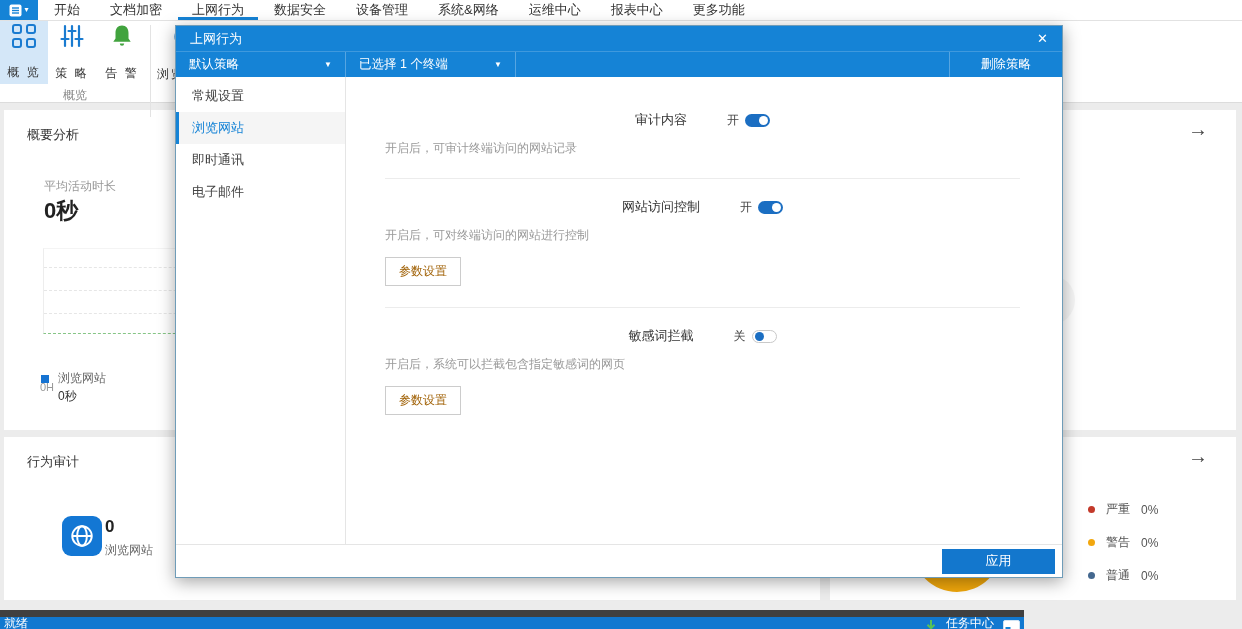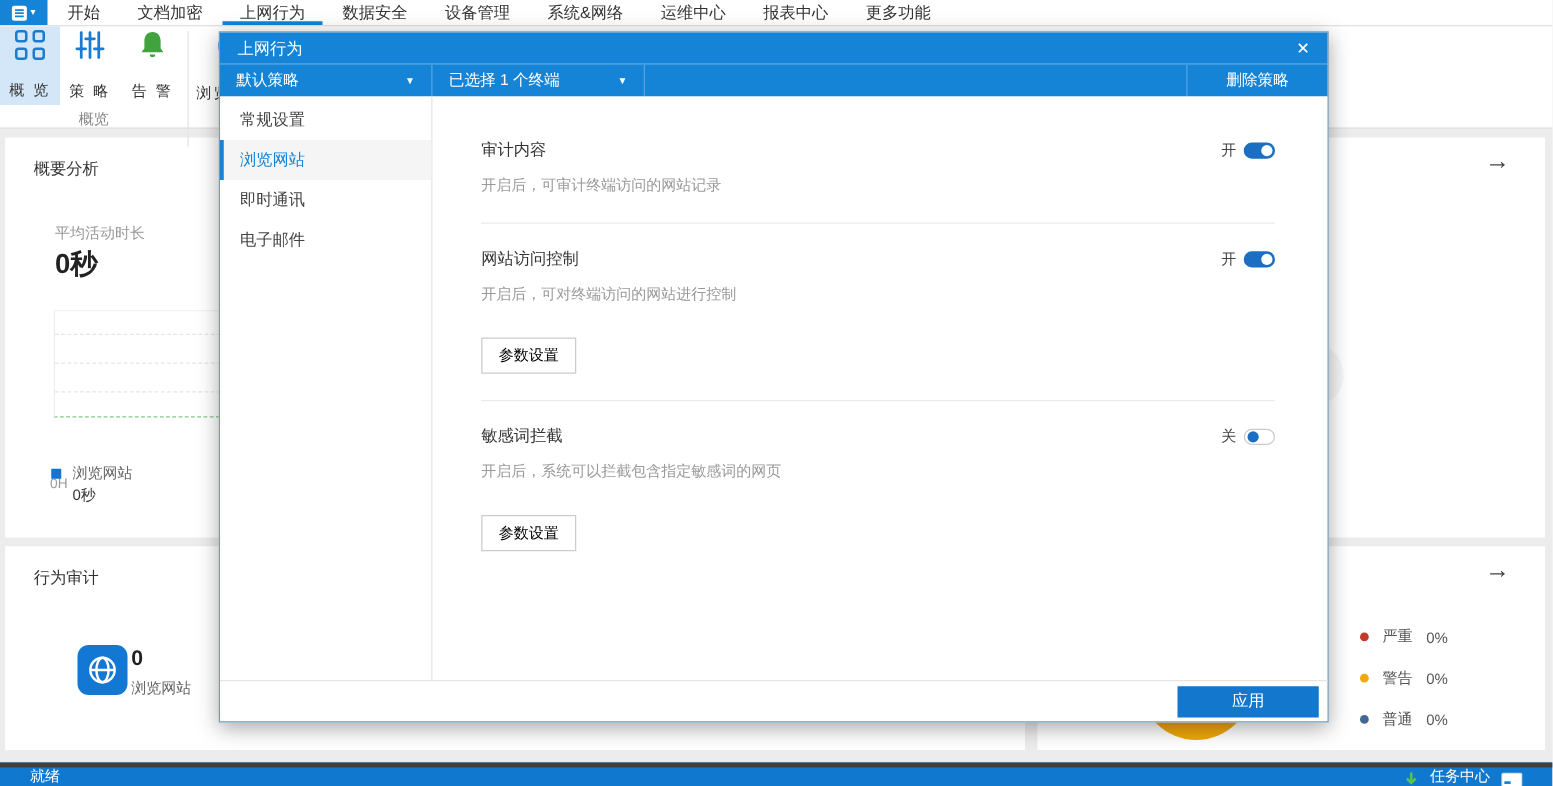--- a/index.html
+++ b/index.html
@@ -77,42 +77,42 @@
   .tb-caret { font-size:8px; }
   .tb-spacer { flex:1; }
   .tb-delete { width:113px; display:flex; align-items:center; justify-content:center; font-size:12.5px;
                border-left:1px solid rgba(255,255,255,.28); cursor:pointer; }
   .modal-body { flex:1; display:flex; min-height:0; }
   .modal-nav { width:170px; border-right:1px solid #e5e5e5; padding-top:3px; flex:0 0 auto; }
   .nav-item { height:32px; display:flex; align-items:center; padding-left:16px;
               font-size:13px; color:#444; cursor:pointer; }
   .nav-item.active { background:#f5f5f5; color:#1583d6; box-shadow:inset 3px 0 0 #1583d6; }
   .modal-content { flex:1; padding:34px 42px 0 39px; }
-  .section-head { display:flex; align-items:center; justify-content:space-between;gap:40px; }
+  .section-head { display:flex; align-items:center; justify-content:center;gap:40px; }
   .section-title { font-size:13px; color:#333; }
   .toggle-wrap { display:flex; align-items:center; gap:6px; cursor:pointer; }
   .state-label { font-size:12px; color:#444; }
   .toggle { width:25px; height:13px; border-radius:7px; position:relative; }
   .toggle.on { background:#1b6ec2; }
   .toggle.on .knob { position:absolute; right:2px; top:2px; width:9px; height:9px; border-radius:50%; background:#fff; }
   .toggle.off { background:#fff; border:1px solid #c9c9c9; }
   .toggle.off .knob { position:absolute; left:2px; top:1px; width:9px; height:9px; border-radius:50%; background:#1b6ec2; }
   .section-desc { margin-top:11px; font-size:12px; color:#999; }
-  .param-btn { margin-top:26px; padding:5px 13px; border:1px solid #ccc; background:#fff;
-               font-size:12px; color:#000000; cursor:pointer; font-family:inherit; }
+  .param-btn { margin-top:13px; padding:5px 13px; border:1px solid #ccc; background:#fff;
+               font-size:12px; color:#a16207; cursor:pointer; font-family:inherit; }
   .sec-divider { border:0; border-top:1px solid #ececec; margin:21px 0 19px; }
   .modal-footer { flex:0 0 33px; border-top:1px solid #e5e5e5; display:flex; align-items:center;
                   justify-content:flex-end; padding-right:7px; }
   .apply-btn { width:113px; height:25px; background:#1377cd; color:#fff; border:none;
                font-size:13px; cursor:pointer; font-family:inherit; }
 
   
-  .statusbar { position:absolute; left:0; bottom:0; width:1242px; height:19px; background:#1178d0;
-               border-top:4px solid #404040; display:flex; align-items:center; color:#fff;
-               font-size:12px; padding:0 24px; z-index:3; }
+  .statusbar { position:absolute; left:0; bottom:0; width:1024px; height:19px; background:#1178d0;
+               border-top:7px solid #404040; display:flex; align-items:center; color:#fff;
+               font-size:12px; padding:0 4px; z-index:3; }
   .status-right { margin-left:auto; display:flex; align-items:flex-end; gap:9px; }
 </style>
 </head>
 <body>
 
 <div class="screen">
 
   <div class="titlebar">
     <div class="app-btn">
       <svg width="13" height="13" viewBox="0 0 13 13">

